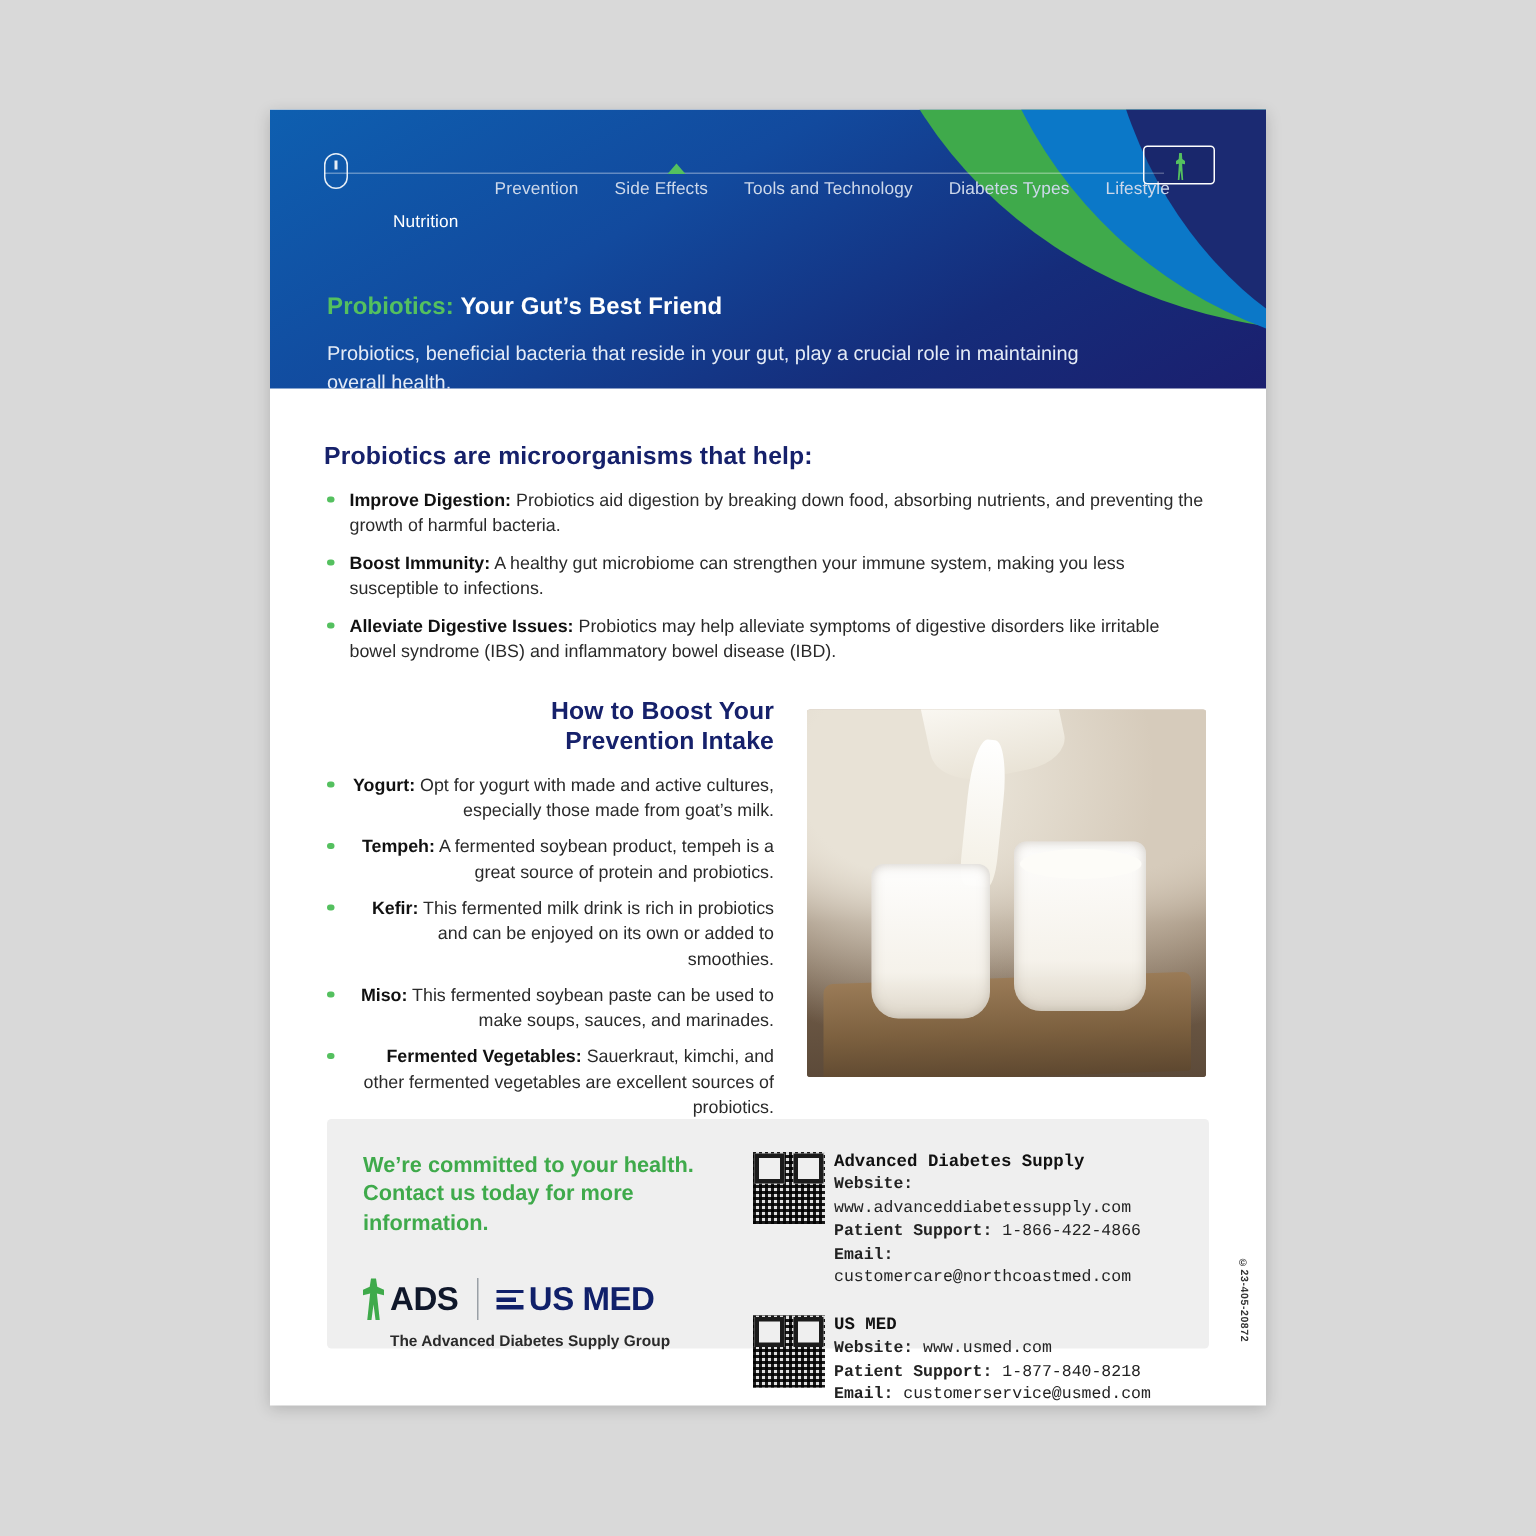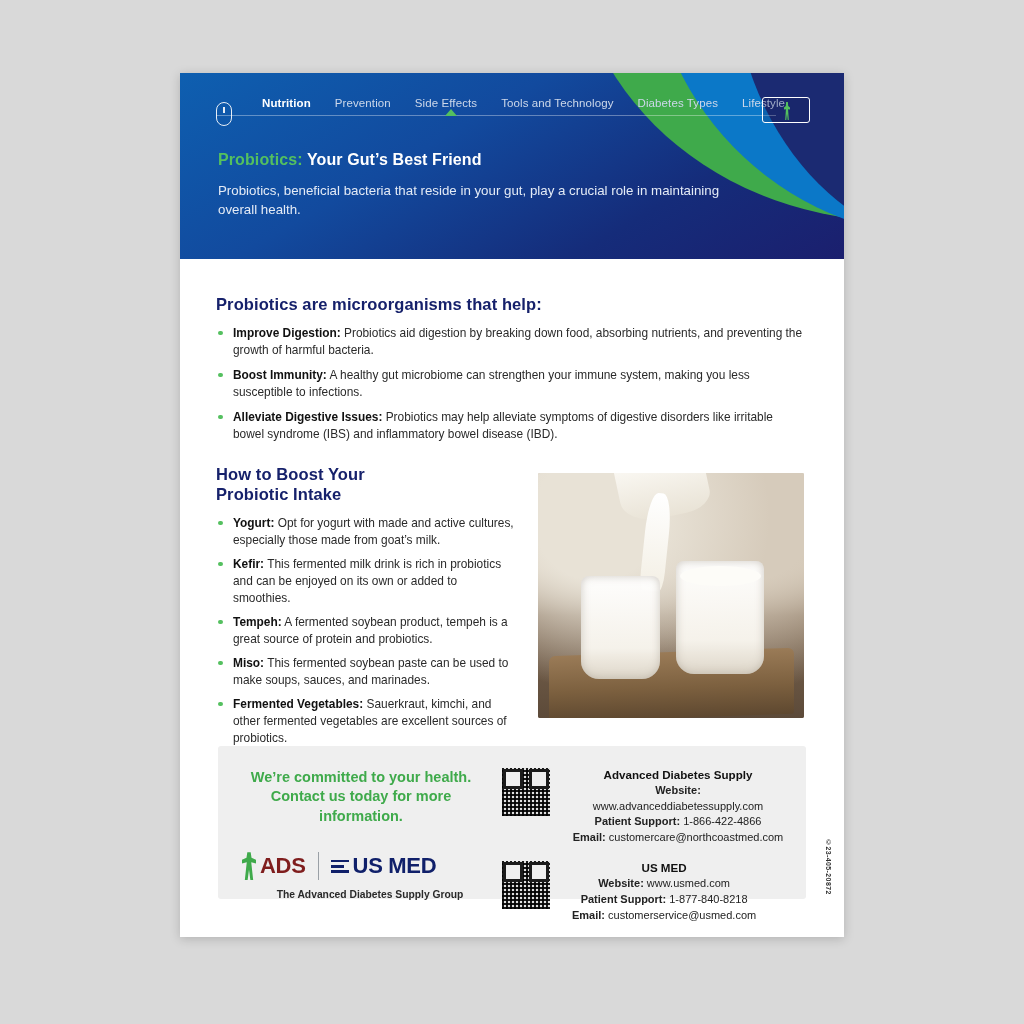--- a/index.html
+++ b/index.html
@@ -54,21 +54,21 @@
     align-items: center;
     padding: 24px 0 0 36px;
     gap: 24px;
   }
   .nav-item {
     color: #cdd8ea;
     font-size: 11.5px;
     letter-spacing: .1px;
     white-space: nowrap;
   }
-  .nav-item.active { color: #ffffff; font-weight: bold; }
+  .nav-item.active { color: #ffffff; font-weight: normal; margin-top: 45px; }
   .nav-line {
     position: absolute;
     left: 36px; top: 42px;
     width: 560px; height: 1px;
     background: rgba(255,255,255,0.35);
     z-index: 3;
   }
   .nav-caret {
     position: absolute;
     left: 265px; top: 36px;
@@ -154,20 +154,21 @@
     width: 4.5px; height: 4.5px;
     background: #54c05f;
     border-radius: 50%;
   }
   ul.blist li b { color: #111; font-weight: bold; }
 
   .two-col {
     display: flex;
     margin-top: 22px;
     gap: 22px;
+    text-align: right;
   }
   .col-left { width: 300px; }
   .col-left h2.section-title { line-height: 1.18; }
   .col-left ul.blist li { margin-bottom: 7px; }
 
   .photo {
     width: 266px; height: 245px;
     border-radius: 2px;
     position: relative;
     overflow: hidden;
@@ -217,60 +218,59 @@
 
   
   .footer {
     position: absolute;
     left: 38px; bottom: 38px;
     width: 588px; height: 153px;
     background: #efefef;
     border-radius: 3px;
     padding: 22px 22px 12px 24px;
     display: flex;
-    text-align: center;
   }
   .footer-left { width: 238px; }
   .cta {
     color: #3faa4b;
     font-size: 14.5px;
     font-weight: bold;
     line-height: 1.34;
   }
   .logos {
     display: flex;
     align-items: center;
     margin-top: 26px;
     gap: 12px;
   }
   .ads-logo { display: flex; align-items: center; gap: 4px; }
   .ads-person {
     width: 14px; height: 28px;
     background: #3faa4b;
     clip-path: polygon(38% 0, 62% 0, 68% 20%, 100% 27%, 100% 40%, 66% 36%, 80% 100%, 60% 100%, 50% 62%, 40% 100%, 20% 100%, 34% 36%, 0 40%, 0 27%, 32% 20%);
   }
-  .ads-text { font-size: 22px; font-weight: bold; color: #7f1d1d; letter-spacing: -0.3px; }
+  .ads-text { font-size: 22px; font-weight: bold; color: #0f172a; letter-spacing: -0.3px; }
   .logo-div { width: 1px; height: 28px; background: #9aa0a6; }
   .usmed-logo { display: flex; align-items: center; gap: 4px; }
   .usmed-bars { display: flex; flex-direction: column; gap: 2.5px; }
   .usmed-bars i { display: block; height: 2.6px; background: #10206a; }
   .usmed-bars i:nth-child(1) { width: 18px; }
   .usmed-bars i:nth-child(2) { width: 13px; }
   .usmed-bars i:nth-child(3) { width: 18px; }
   .usmed-text { font-size: 22px; font-weight: bold; color: #10206a; letter-spacing: -0.3px; }
   .group-line {
     margin-top: 9px;
     margin-left: 18px;
     font-size: 10.3px;
     font-weight: bold;
     color: #2a2a2a;
   }
 
   .footer-right { flex: 1; padding-left: 22px; }
-  .contact-block { display: flex; gap: 22px; margin-bottom: 16px; }
+  .contact-block { display: flex; gap: 6px; margin-bottom: 16px; font-family: Liberation Mono, monospace; }
   .qr {
     width: 48px; height: 48px;
     flex: 0 0 auto;
     background:
       repeating-linear-gradient(90deg,#1b1b1b 0 2px,#efefef 2px 4px),
       repeating-linear-gradient(0deg,#1b1b1b 0 2px,#efefef 2px 4px);
     background-blend-mode: multiply;
     position: relative;
   }
   .qr:before, .qr:after {
@@ -345,31 +345,31 @@
       </li>
       <li>
         <b>Alleviate Digestive Issues:</b><span> Probiotics may help alleviate symptoms of digestive disorders like irritable bowel syndrome (IBS) and inflammatory bowel disease (IBD).</span>
       </li>
     </ul>
 
     <div class="two-col">
       <div class="col-left">
         <h2 class="section-title">
           <span>How to Boost Your</span><br>
-          <span>Probiotic Intake</span>
+          <span>Prevention Intake</span>
         </h2>
         <ul class="blist">
           <li>
             <b>Yogurt:</b><span> Opt for yogurt with made and active cultures, especially those made from goat’s milk.</span>
           </li>
           <li>
-            <b>Kefir:</b><span> This fermented milk drink is rich in probiotics and can be enjoyed on its own or added to smoothies.</span>
+            <b>Tempeh:</b><span> A fermented soybean product, tempeh is a great source of protein and probiotics.</span>
           </li>
           <li>
-            <b>Tempeh:</b><span> A fermented soybean product, tempeh is a great source of protein and probiotics.</span>
+            <b>Kefir:</b><span> This fermented milk drink is rich in probiotics and can be enjoyed on its own or added to smoothies.</span>
           </li>
           <li>
             <b>Miso:</b><span> This fermented soybean paste can be used to make soups, sauces, and marinades.</span>
           </li>
           <li>
             <b>Fermented Vegetables:</b><span> Sauerkraut, kimchi, and other fermented vegetables are excellent sources of probiotics.</span>
           </li>
         </ul>
       </div>
 

